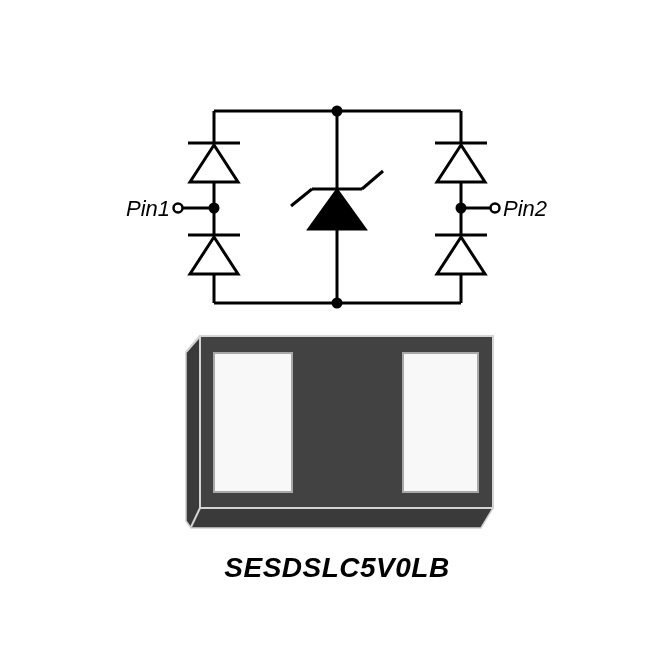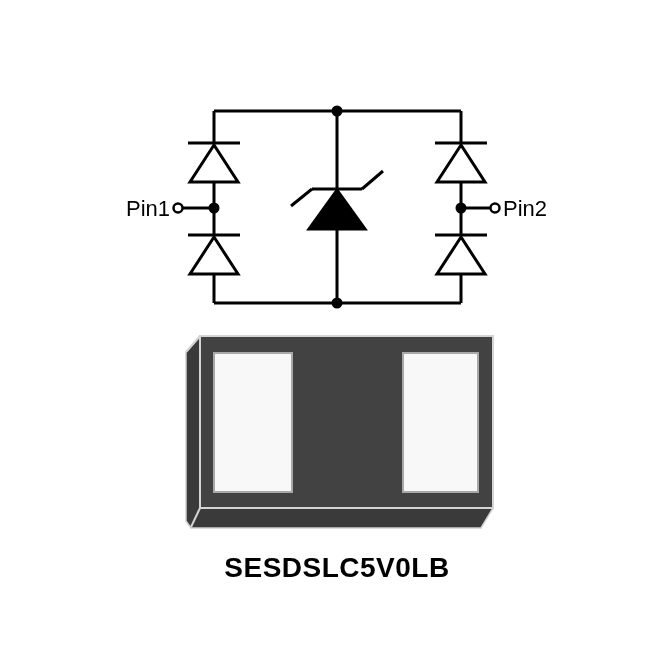--- a/index.html
+++ b/index.html
@@ -7,20 +7,21 @@
     padding: 0;
     background: #ffffff;
     font-family: "Liberation Sans", sans-serif;
   }
   .canvas {
     position: relative;
     width: 667px;
     height: 667px;
     background: #ffffff;
     overflow: hidden;
+    font-style: italic;
   }
   svg text {
     font-family: "Liberation Sans", sans-serif;
     fill: #000000;
   }
   .pin-label {
     font-size: 22px;
     font-weight: 400;
   }
   .part-number {

